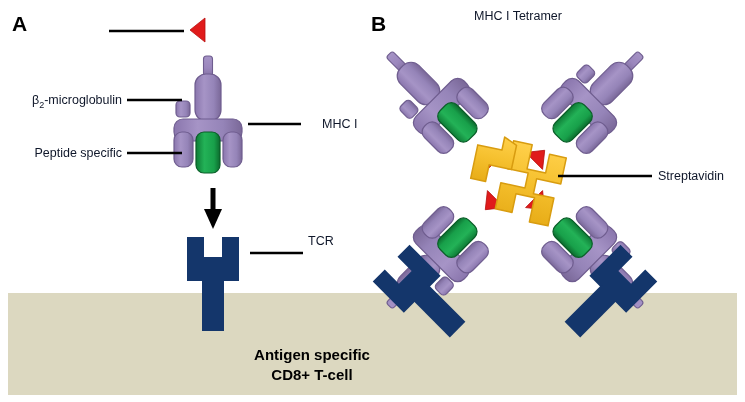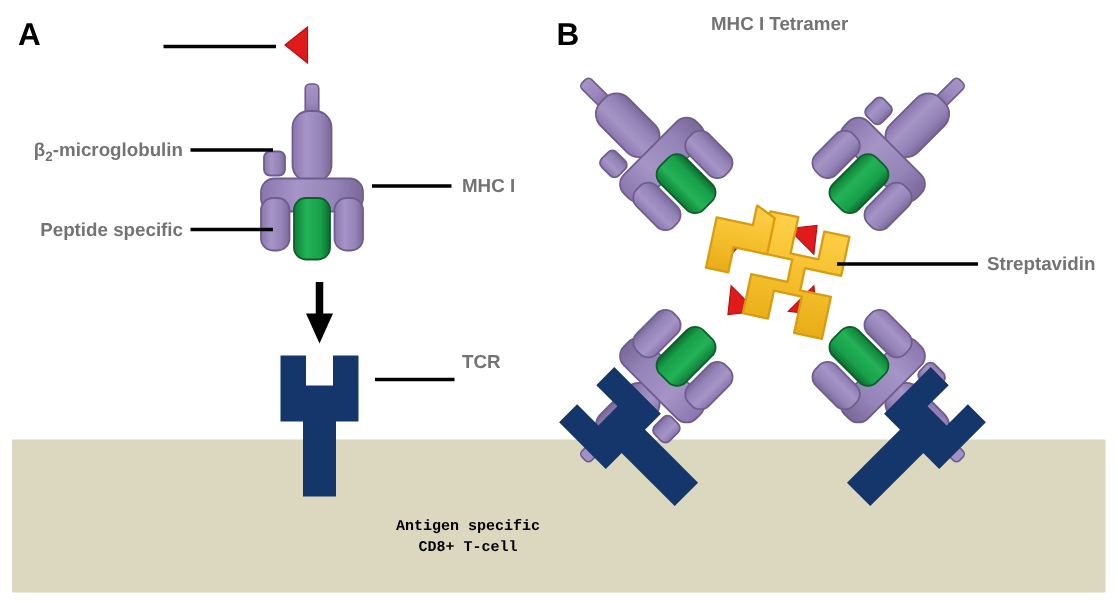--- a/index.html
+++ b/index.html
@@ -19,45 +19,44 @@
   .panel-letter {
     position:absolute;
     font-size:21px;
     font-weight:bold;
     color:#000;
     line-height:1;
   }
   .lbl {
     position:absolute;
     font-size:12.5px;
-    font-weight:bold;
-    color:#737373;
+    font-weight:normal;
+    color:#0f172a;
     white-space:nowrap;
     line-height:1.15;
   }
   .lbl.right  { text-align:right; }
   .sub { font-size:9px; vertical-align:sub; }
 
   
   #tcell-band {
     position:absolute;
     left:8px; top:293px;
     width:729px; height:102px;
     background:#dcd8c0;
   }
   #tcell-caption {
     position:absolute;
     left:8px; top:345px;
     width:608px;
     text-align:center;
-    font-size:10px;
+    font-size:15px;
     font-weight:bold;
     color:#000;
     line-height:1.35;
-    font-family:Liberation Mono, monospace;
   }
 
   
   #art { position:absolute; left:0; top:0; width:745px; height:402px; }
 </style>
 </head>
 <body>
 
 <div id="figure">
 
@@ -202,19 +201,19 @@
   <div class="panel-letter" style="left:12px;  top:13px;">A</div>
   <div class="panel-letter" style="left:371px; top:13px;">B</div>
 
   <div class="lbl" style="left:474px; top:9px;">MHC I Tetramer</div>
 
 
   <div class="lbl right" style="left:0px; top:93px; width:122px;"><span>β</span><span class="sub">2</span><span>-microglobulin</span></div>
 
   <div class="lbl right" style="left:0px; top:146px; width:122px;">Peptide specific</div>
 
-  <div class="lbl" style="left:308px; top:117px;">MHC I</div>
+  <div class="lbl" style="left:322px; top:117px;">MHC I</div>
 
   <div class="lbl" style="left:308px; top:234px;">TCR</div>
 
   <div class="lbl" style="left:658px; top:169px;">Streptavidin</div>
 
 </div>
 
 </body></html>

